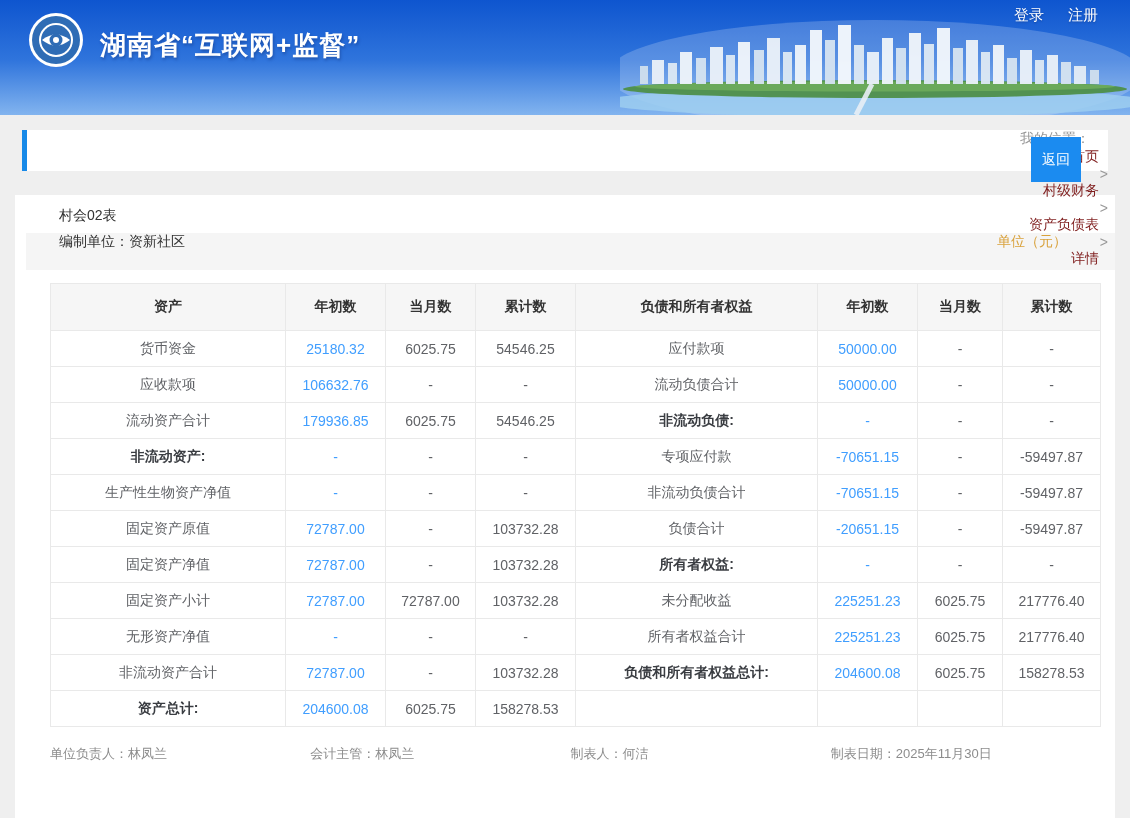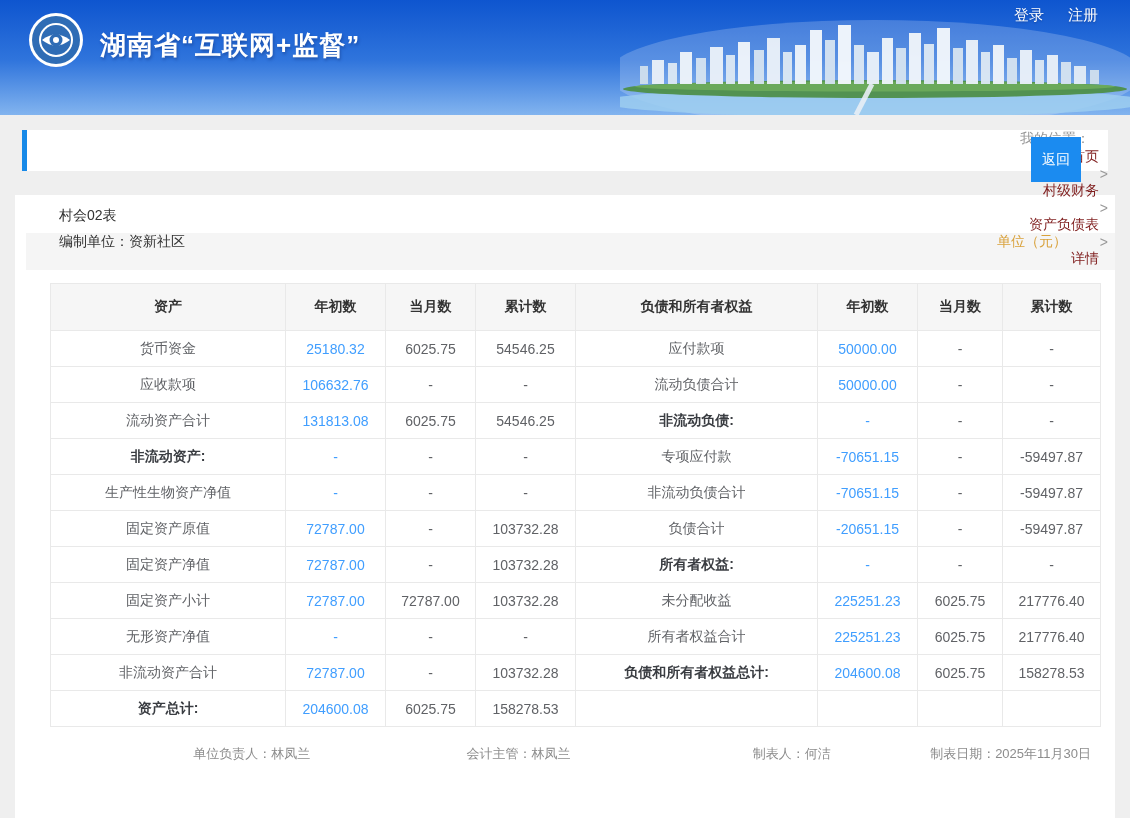--- a/index.html
+++ b/index.html
@@ -102,21 +102,21 @@
   tbody td.blue { color:#409eff; }
   tbody td.blue[data-interactable="true"] { cursor:pointer; }
   tbody td.bold { font-weight:bold; color:#3a3d42; }
   
   .signatures {
     margin:0 24px;
     height:54px;
     display:flex; align-items:center;
     font-size:13px; color:#8c8c8c;
   }
-  .signatures span { flex:1; text-align:right; }
+  .signatures span { flex:1; text-align:left; }
 </style>
 </head>
 <body>
 
 <header class="site-header" data-interactable="false">
   <svg class="skyline" viewBox="0 0 510 115" data-interactable="false" aria-hidden="true">
     <ellipse cx="255" cy="74" rx="268" ry="54" fill="#ffffff" opacity="0.20"></ellipse>
     <ellipse cx="255" cy="102" rx="272" ry="15" fill="#9dcef0" opacity="0.85"></ellipse>
     <ellipse cx="255" cy="89" rx="252" ry="9" fill="#4e8f49" opacity="0.95"></ellipse>
     <ellipse cx="255" cy="86.5" rx="240" ry="5" fill="#6cab5b" opacity="0.95"></ellipse>
@@ -239,21 +239,21 @@
             <td class="num blue" data-interactable="true">106632.76</td>
             <td class="num" data-interactable="false">-</td>
             <td class="num" data-interactable="false">-</td>
             <td class="label" data-interactable="false">流动负债合计</td>
             <td class="num blue" data-interactable="true">50000.00</td>
             <td class="num" data-interactable="false">-</td>
             <td class="num" data-interactable="false">-</td>
           </tr>
           <tr data-interactable="false">
             <td class="label" data-interactable="false">流动资产合计</td>
-            <td class="num blue" data-interactable="true">131813.08</td>
+            <td class="num blue" data-interactable="true">179936.85</td>
             <td class="num" data-interactable="false">6025.75</td>
             <td class="num" data-interactable="false">54546.25</td>
             <td class="label bold" data-interactable="false">非流动负债:</td>
             <td class="num blue" data-interactable="true">-</td>
             <td class="num" data-interactable="false">-</td>
             <td class="num" data-interactable="false">-</td>
           </tr>
           <tr data-interactable="false">
             <td class="label bold" data-interactable="false">非流动资产:</td>
             <td class="num blue" data-interactable="true">-</td>

